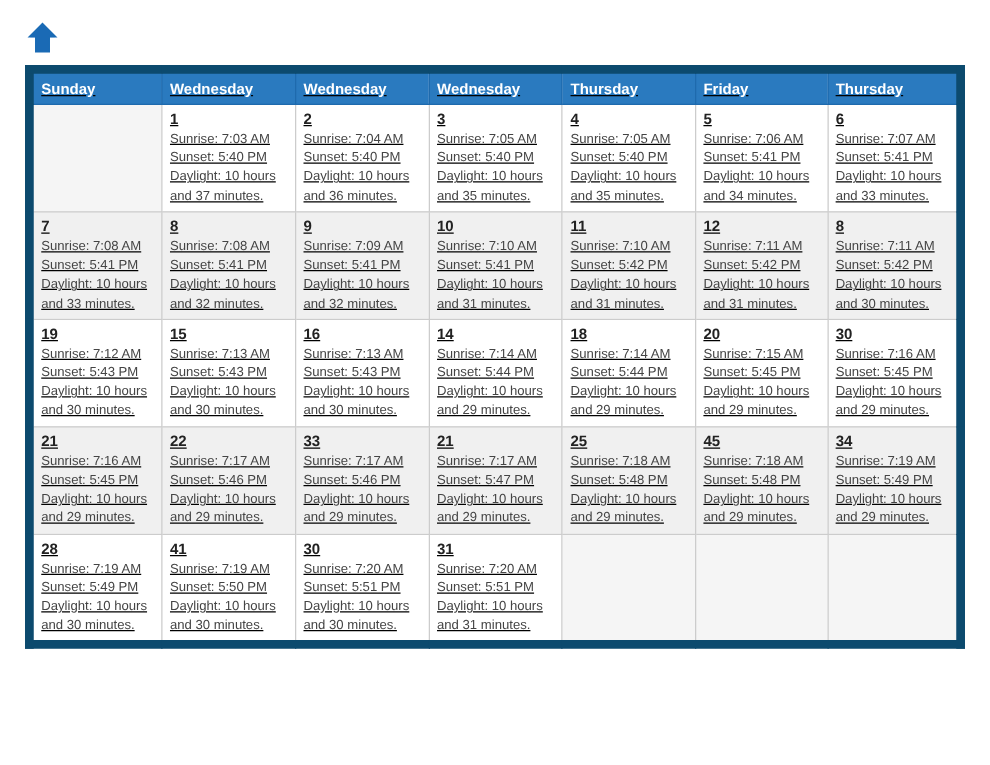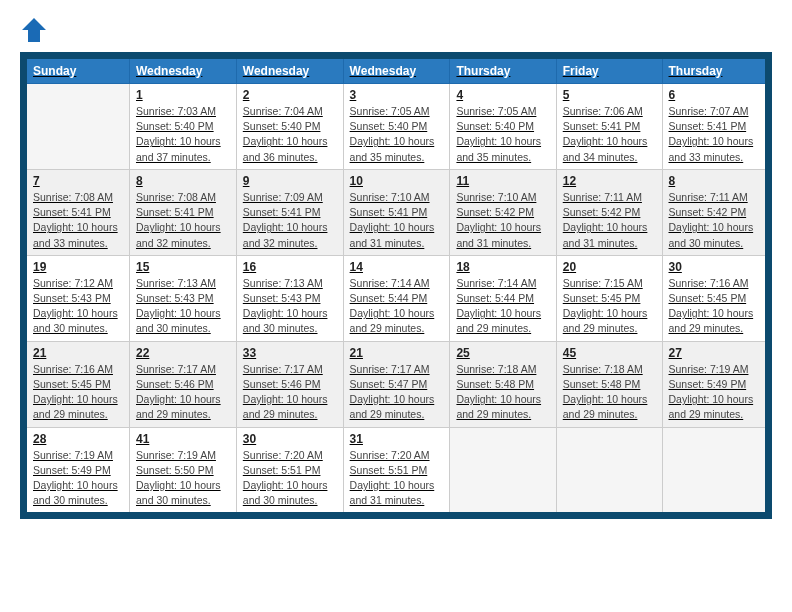--- a/index.html
+++ b/index.html
@@ -233,21 +233,21 @@
           </td>
           <td>
             <span class="day-num">25</span>
             <div class="day-info">Sunrise: 7:18 AM<br>Sunset: 5:48 PM<br>Daylight: 10 hours<br>and 29 minutes.</div>
           </td>
           <td>
             <span class="day-num">45</span>
             <div class="day-info">Sunrise: 7:18 AM<br>Sunset: 5:48 PM<br>Daylight: 10 hours<br>and 29 minutes.</div>
           </td>
           <td>
-            <span class="day-num">27</span>
+            <span class="day-num">34</span>
             <div class="day-info">Sunrise: 7:19 AM<br>Sunset: 5:49 PM<br>Daylight: 10 hours<br>and 29 minutes.</div>
           </td>
         </tr>
         <tr>
           <td>
             <span class="day-num">28</span>
             <div class="day-info">Sunrise: 7:19 AM<br>Sunset: 5:49 PM<br>Daylight: 10 hours<br>and 30 minutes.</div>
           </td>
           <td>
             <span class="day-num">41</span>

